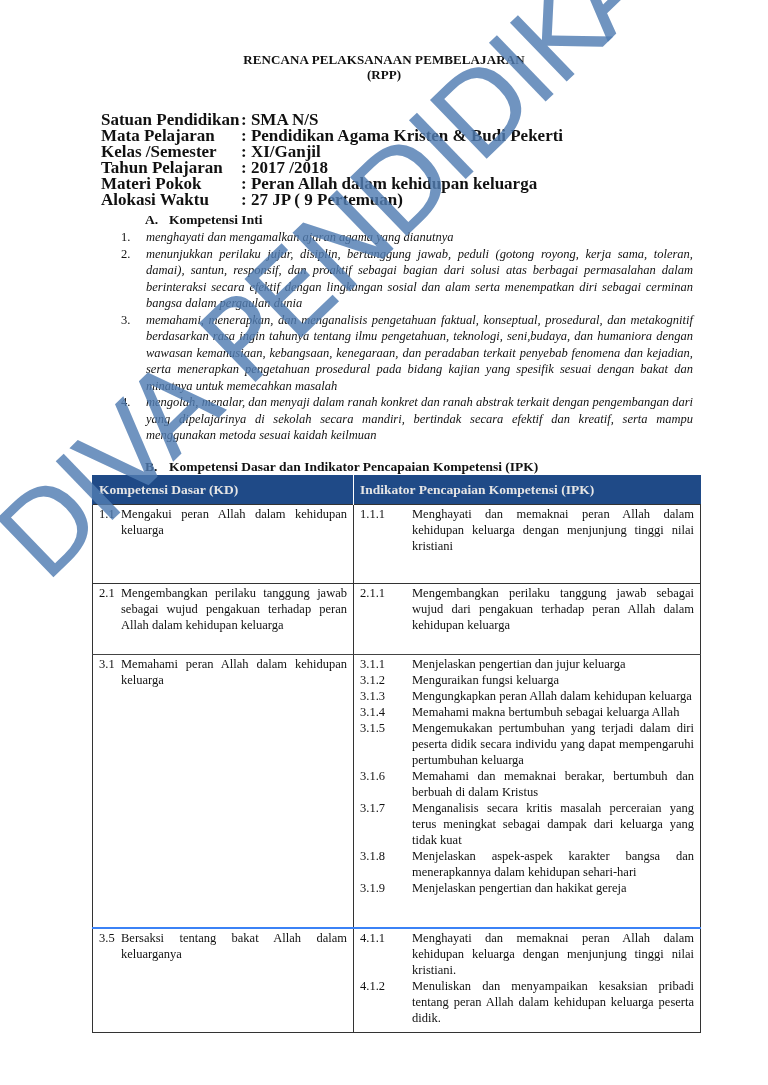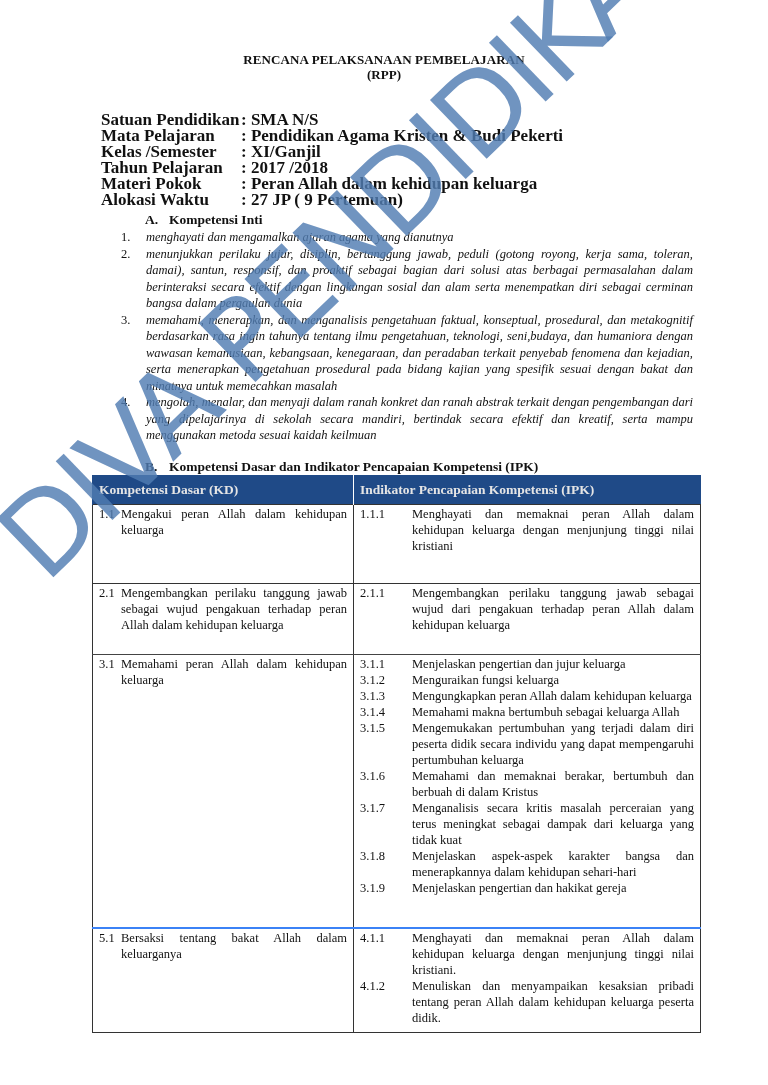--- a/index.html
+++ b/index.html
@@ -210,21 +210,21 @@
           </div>
           <div class="ipk-entry">
             <span class="code">3.1.9</span>
             <span class="text">Menjelaskan pengertian dan hakikat gereja</span>
           </div>
         </td>
       </tr>
       <tr class="r4">
         <td class="kd-col">
           <div class="kd-entry">
-            <span class="code">5.1</span>
+            <span class="code">3.5</span>
             <span class="text">Bersaksi tentang bakat Allah dalam keluarganya</span>
           </div>
         </td>
         <td>
           <div class="ipk-entry">
             <span class="code">4.1.1</span>
             <span class="text">Menghayati dan memaknai peran Allah dalam kehidupan keluarga dengan menjunjung tinggi nilai kristiani.</span>
           </div>
           <div class="ipk-entry">
             <span class="code">4.1.2</span>

